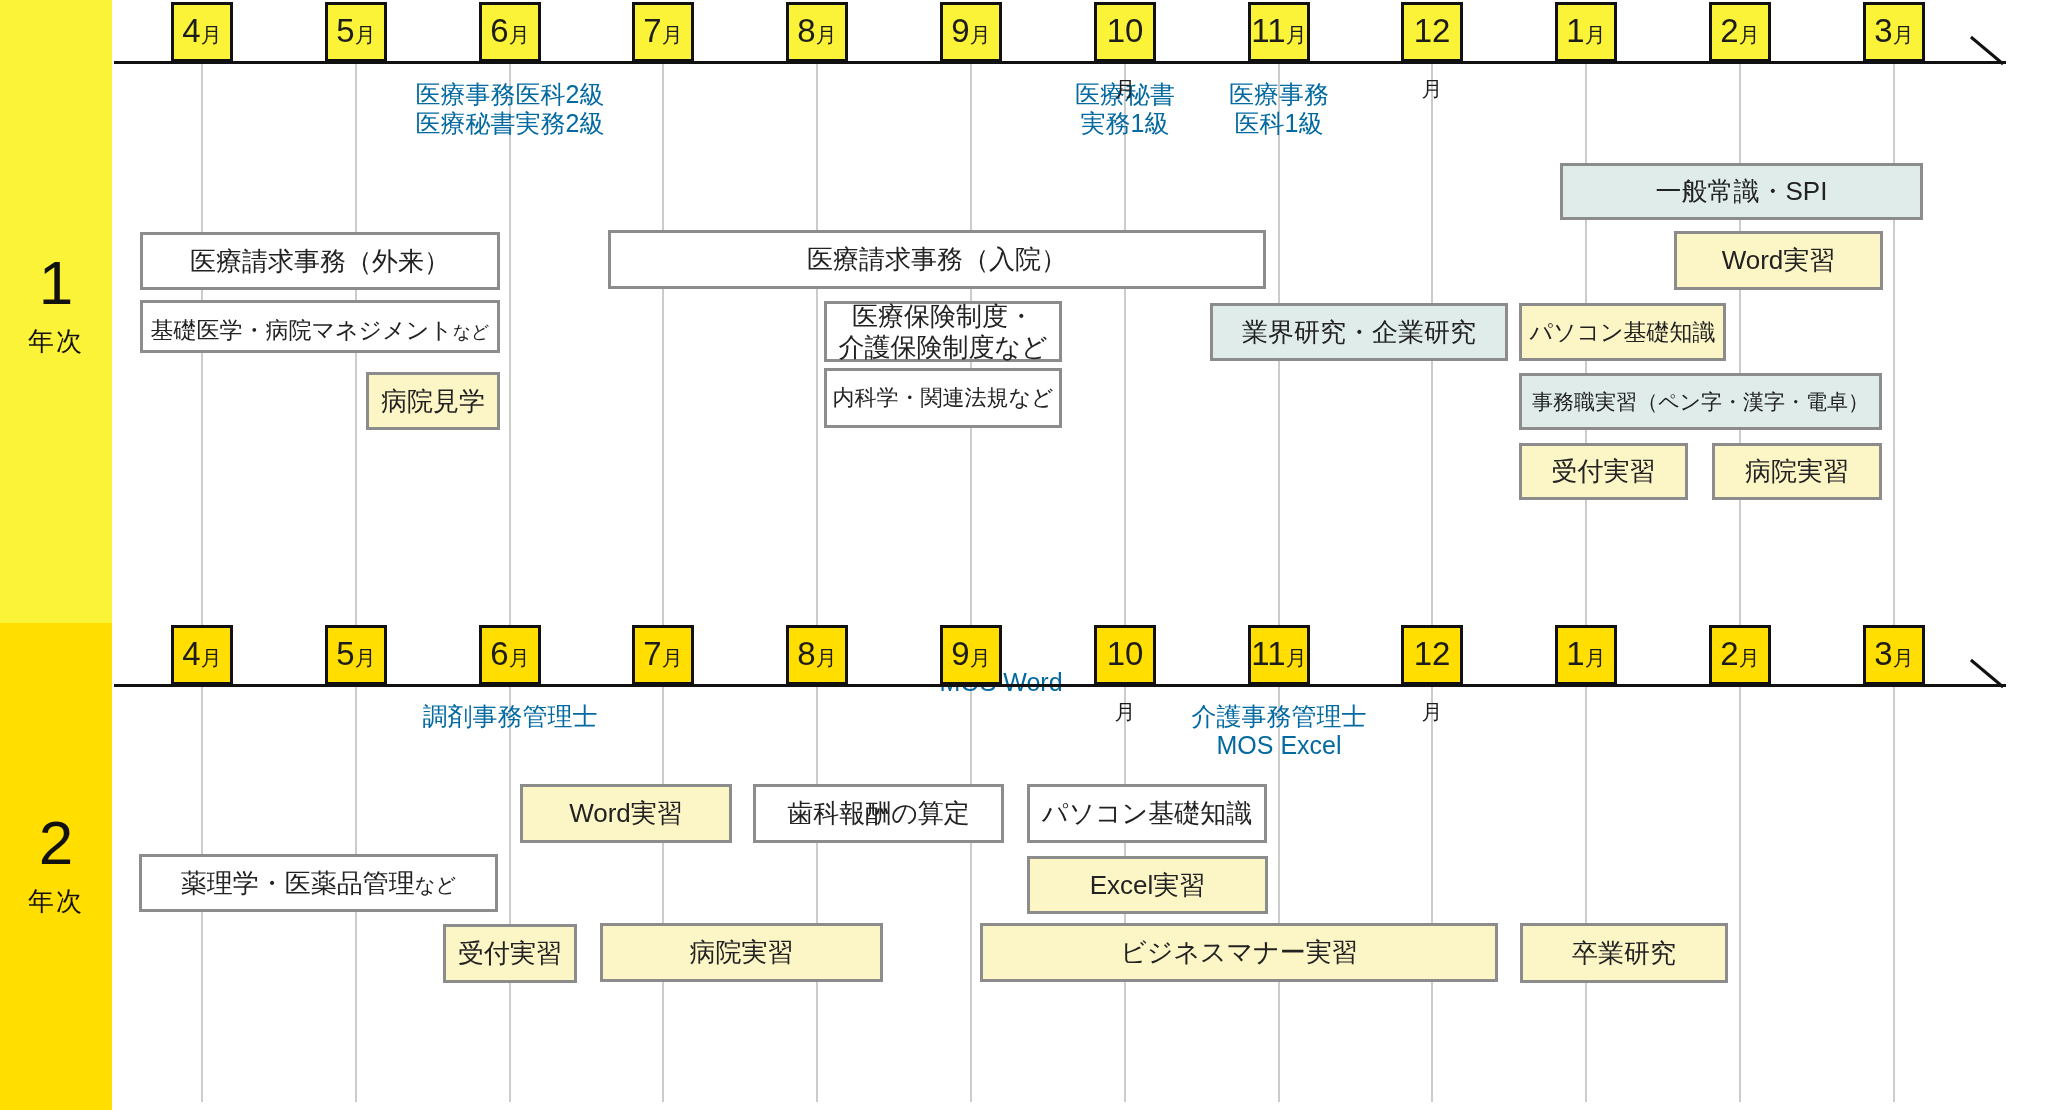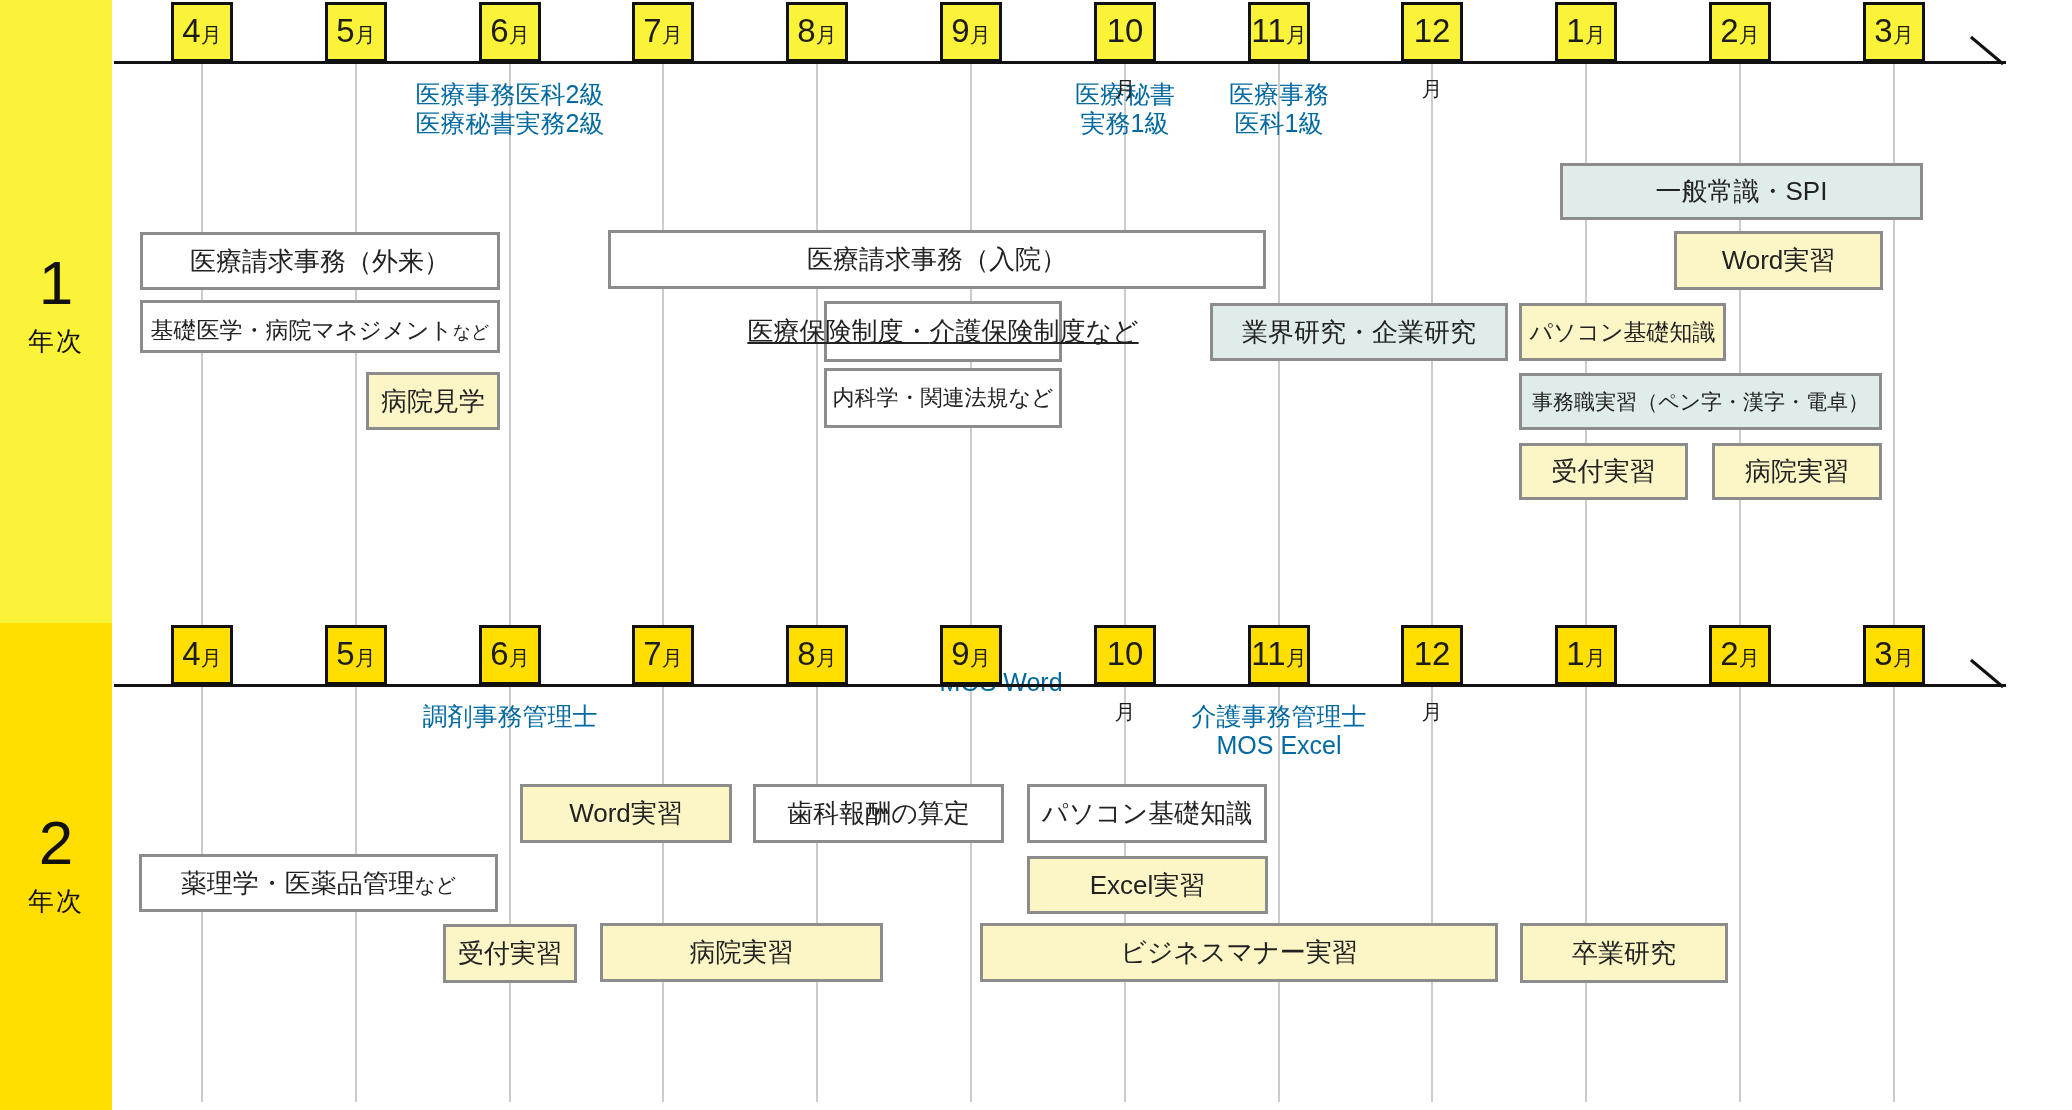--- a/index.html
+++ b/index.html
@@ -20,21 +20,21 @@
   .arrow.y1{top:49px;} .arrow.y2{top:672px;}
   .chip{position:absolute;width:62px;height:60px;border:3px solid #111;box-sizing:border-box;
         text-align:center;line-height:52px;z-index:3;}
   .chip.year1{background:var(--year1-accent);}
   .chip.year2{background:var(--year2-accent);}
   .chip-n{font-size:33px;} .chip-u{font-size:21px;}
   .note{position:absolute;transform:translateX(-50%);text-align:center;font-size:25px;
         line-height:29px;color:#0369a1;white-space:nowrap;z-index:1;}
   .box{position:absolute;border:3px solid var(--border-gray);box-sizing:border-box;
        text-align:center;color:#222;white-space:nowrap;z-index:3;}
-  .box.multi{display:flex;flex-direction:row;align-items:center;justify-content:center;line-height:1.18;text-decoration:underline;}
+  .box.multi{display:flex;flex-direction:column;align-items:center;justify-content:center;line-height:1.18;}
   .box.white{background:#ffffff;}
   .box.cream{background:var(--course-cream);}
   .box.blue{background:var(--course-blue);}
   .box .small{font-size:0.78em;}
 </style>
 </head>
 <body>
 
 <div id="canvas" class="canvas" style="--year1-accent: #fbf337; --year2-accent: #ffde00; --course-cream: #fcf5c6; --course-blue: #dfecea; --border-gray: #8c8c8c; --grid-line: #cccccc; --timeline: #111111;">
 

